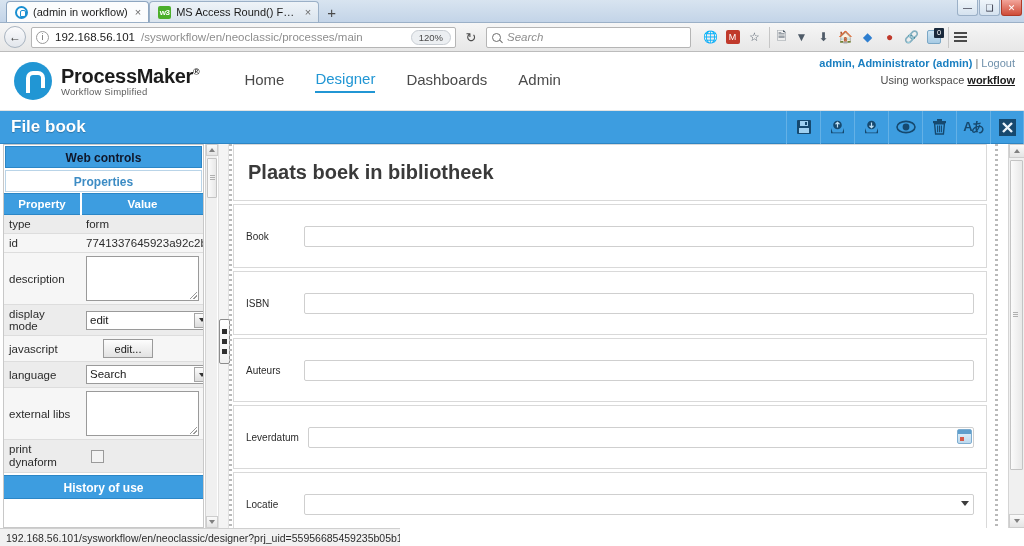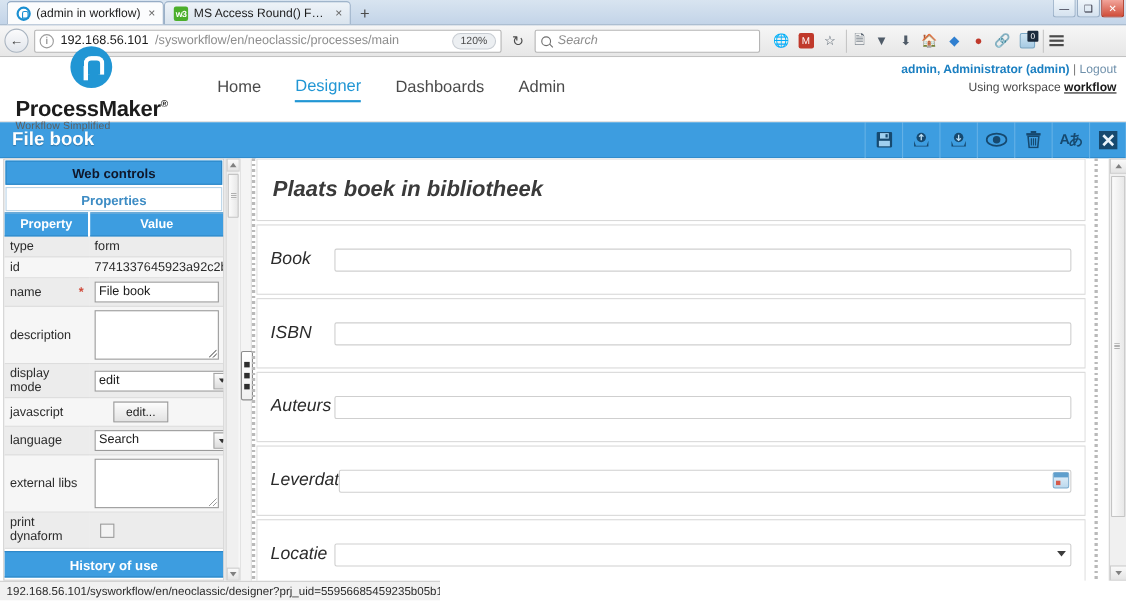--- a/index.html
+++ b/index.html
@@ -128,21 +128,21 @@
   }
   .hamburger { display: flex; flex-direction: column; gap: 2px; }
   .hamburger i { display: block; width: 13px; height: 1.8px; background: #4a4a4a; }
 
   
   .pm-header {
     height: 59px; background: #ffffff; position: relative;
     border-bottom: 1px solid #e3e3e3;
     display: flex; align-items: center; padding-left: 14px;
   }
-  .pm-logo { display: flex; align-items: center; gap: 9px; flex-direction: column; }
+  .pm-logo { display: flex; align-items: center; gap: 9px; }
   .pm-mark {
     width: 38px; height: 38px; border-radius: 50%;
     background: #2196d4; position: relative; flex: 0 0 38px;
   }
   .pm-mark::after {
     content: ""; position: absolute; left: 12px; top: 9px;
     width: 11px; height: 13px;
     border: 4px solid #fff; border-radius: 7px 7px 0 0; border-bottom: none;
   }
   .pm-mark::before {
@@ -319,34 +319,34 @@
   .split-handle i { width: 5px; height: 5px; background: #2e2e2e; display: block; }
 
   .dashed-col {
     position: absolute; top: 0; bottom: 0; width: 3px;
     background: repeating-linear-gradient(#b9b9b9 0 2px, transparent 2px 5px);
   }
 
   
   .canvas {
     position: absolute; left: 233px; right: 37px; top: 0; bottom: 0;
-    background: #ffffff; overflow: hidden; font-style: italic;
+    background: #ffffff; overflow: hidden;
   }
   .form-box {
     border: 1px solid #d9d9d9; background: #fff;
     margin-bottom: 3px; position: relative;
   }
   .form-box.title-box { height: 57px; display: flex; align-items: center; }
   .form-title {
     font-size: 20px; font-weight: bold; color: #3a3a3a;
     padding-left: 14px;
   }
   .field-box { height: 64px; display: flex; align-items: center; padding: 0 12px; }
   .field-label {
-    width: 58px; flex: 0 0 58px; font-size: 16px; color: #2b2b2b;
+    width: 58px; flex: 0 0 58px; font-size: 10px; color: #2b2b2b;
     white-space: nowrap; overflow: hidden;
   }
   .field-label.wide { width: 62px; flex: 0 0 62px; }
   .field-ctl { flex: 1; position: relative; }
   .field-input {
     width: 100%; height: 21px; border: 1px solid #cfcfcf; background: #fff;
     border-radius: 2px;
   }
   .cal-icon {
     position: absolute; right: 2px; top: 2px; width: 15px; height: 15px;
@@ -536,31 +536,20 @@
         </thead>
         <tbody>
           <tr>
             <td class="key">type</td>
             <td class="val">form</td>
           </tr>
           <tr class="alt">
             <td class="key">id</td>
             <td class="val" style="overflow:hidden;white-space:nowrap;">7741337645923a92c2b</td>
           </tr>
-          <tr>
-            <td class="key">
-              <span class="key-wrap">
-                <span>name</span>
-                <span class="req">*</span>
-              </span>
-            </td>
-            <td class="val">
-              <span class="txt-input">File book</span>
-            </td>
-          </tr>
           <tr class="alt">
             <td class="key">description</td>
             <td class="val">
               <span class="txt-area"></span>
             </td>
           </tr>
           <tr>
             <td class="key">display mode</td>
             <td class="val">
               <span class="sel">

